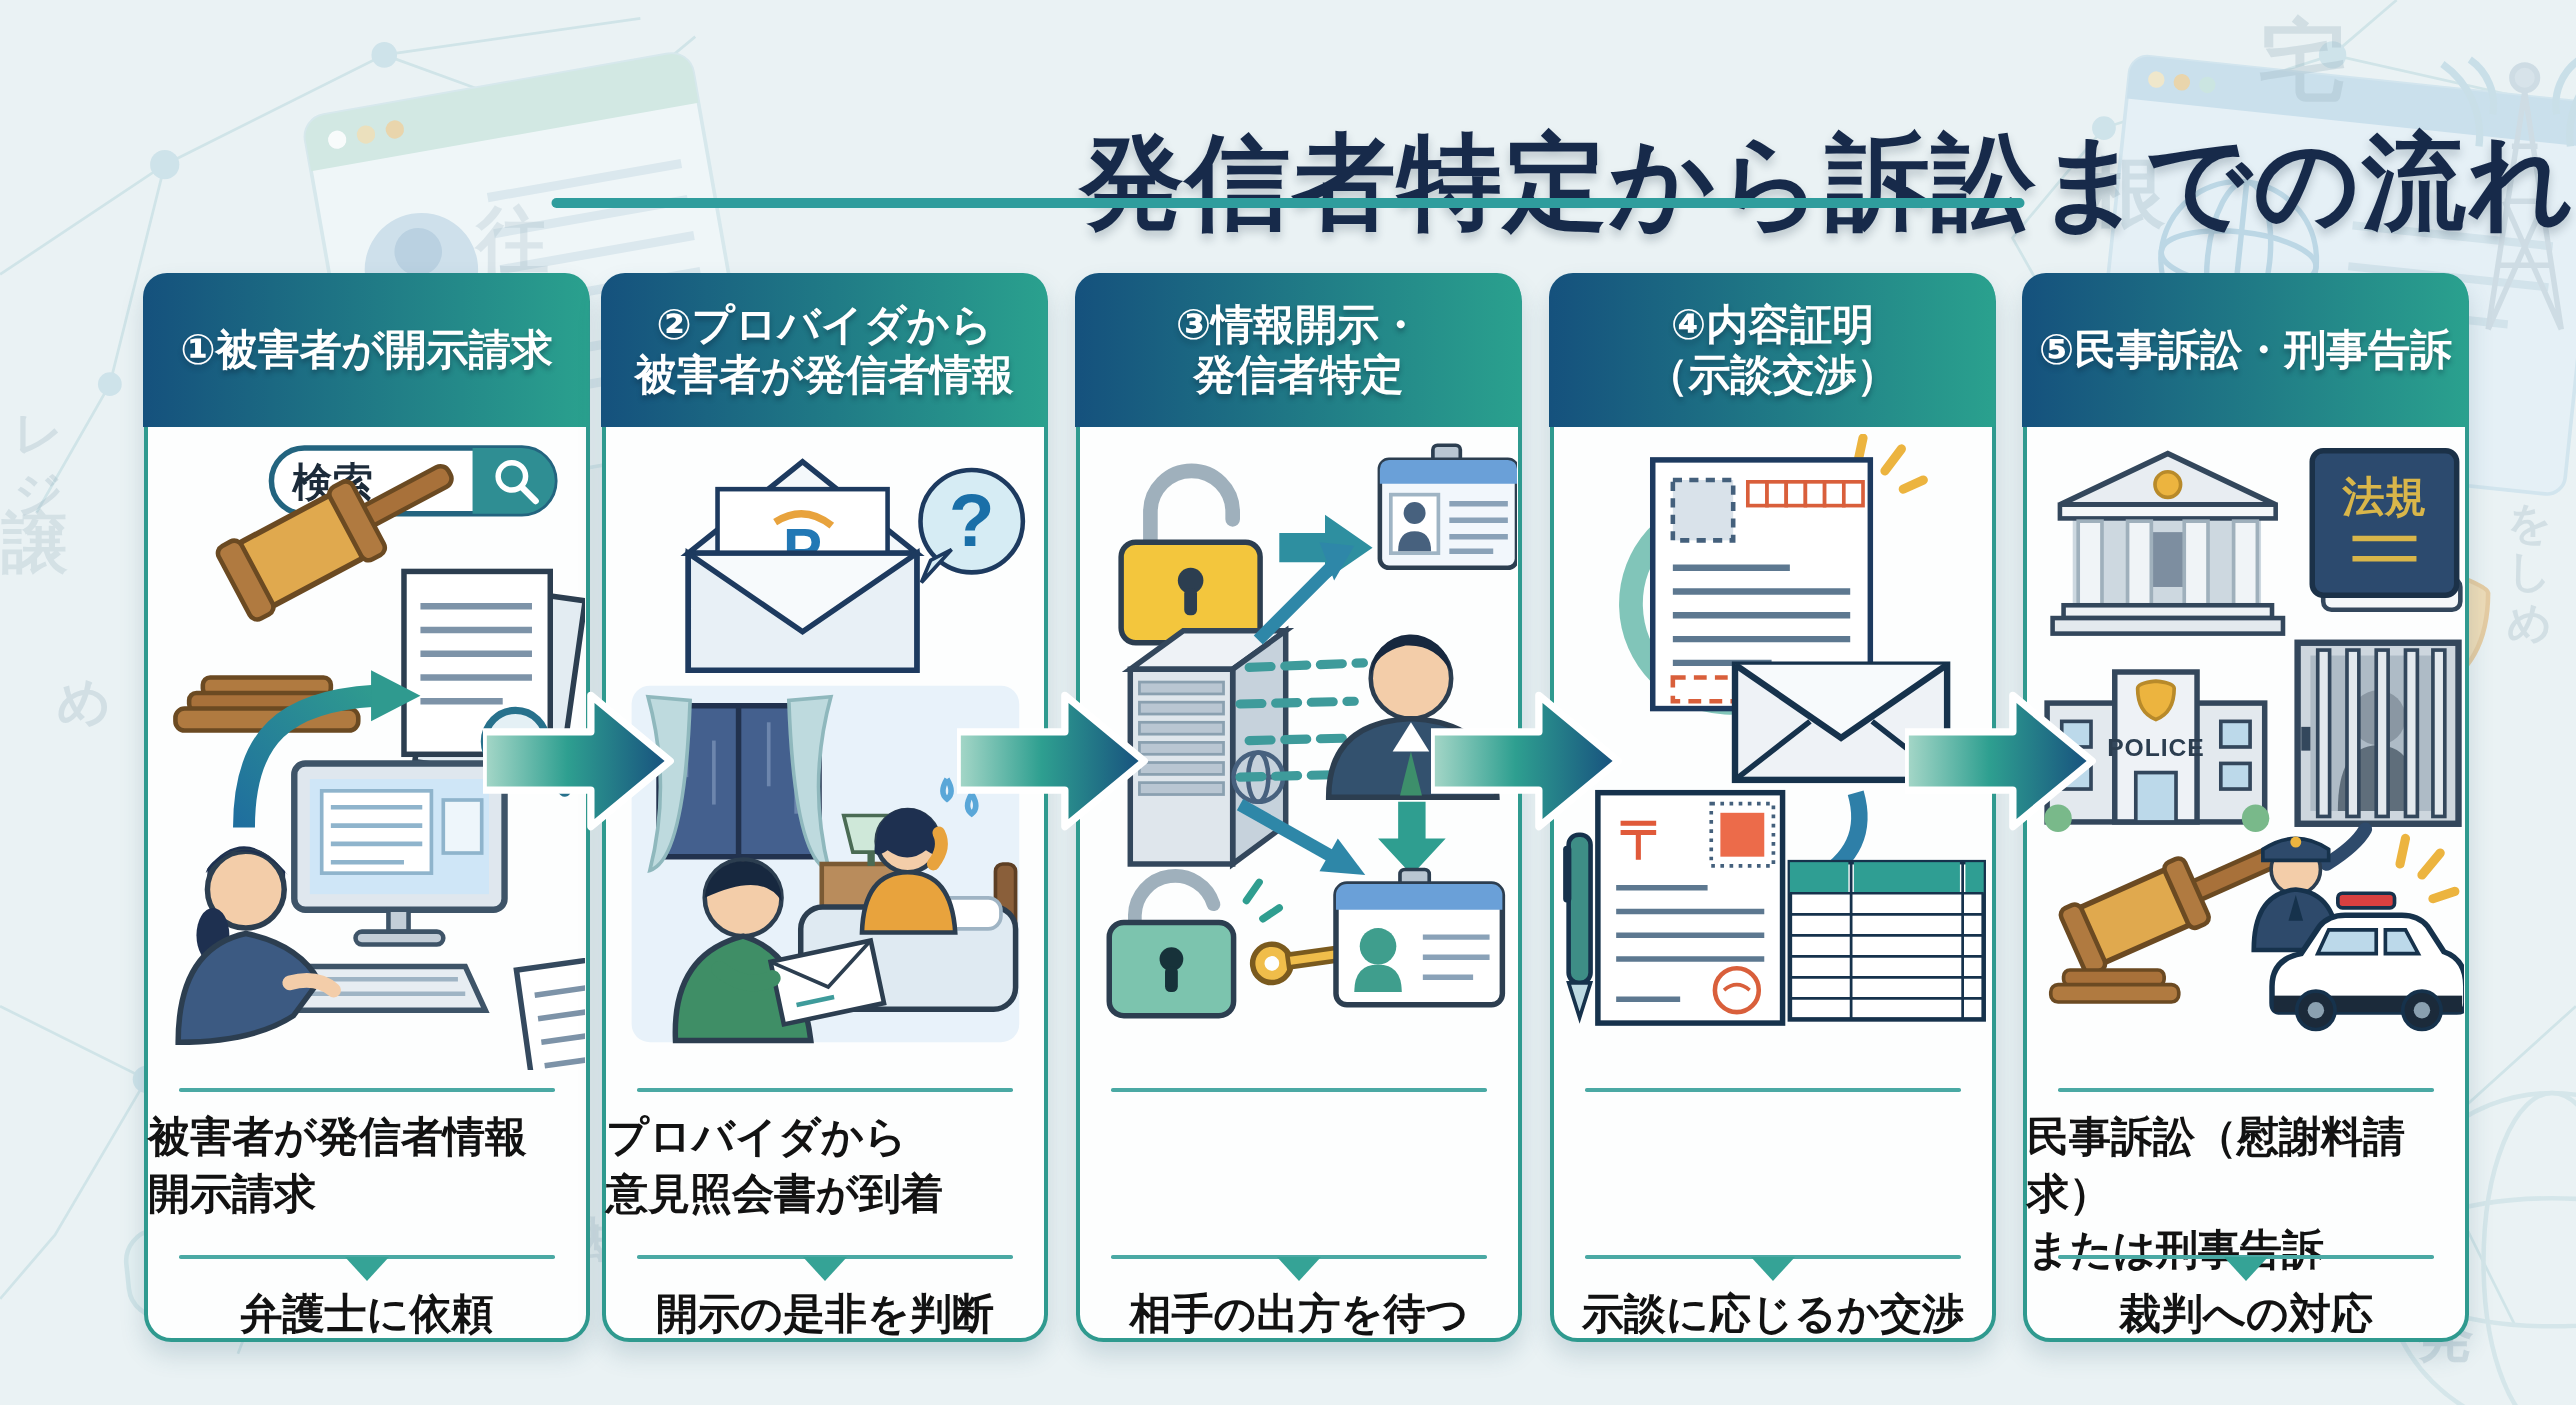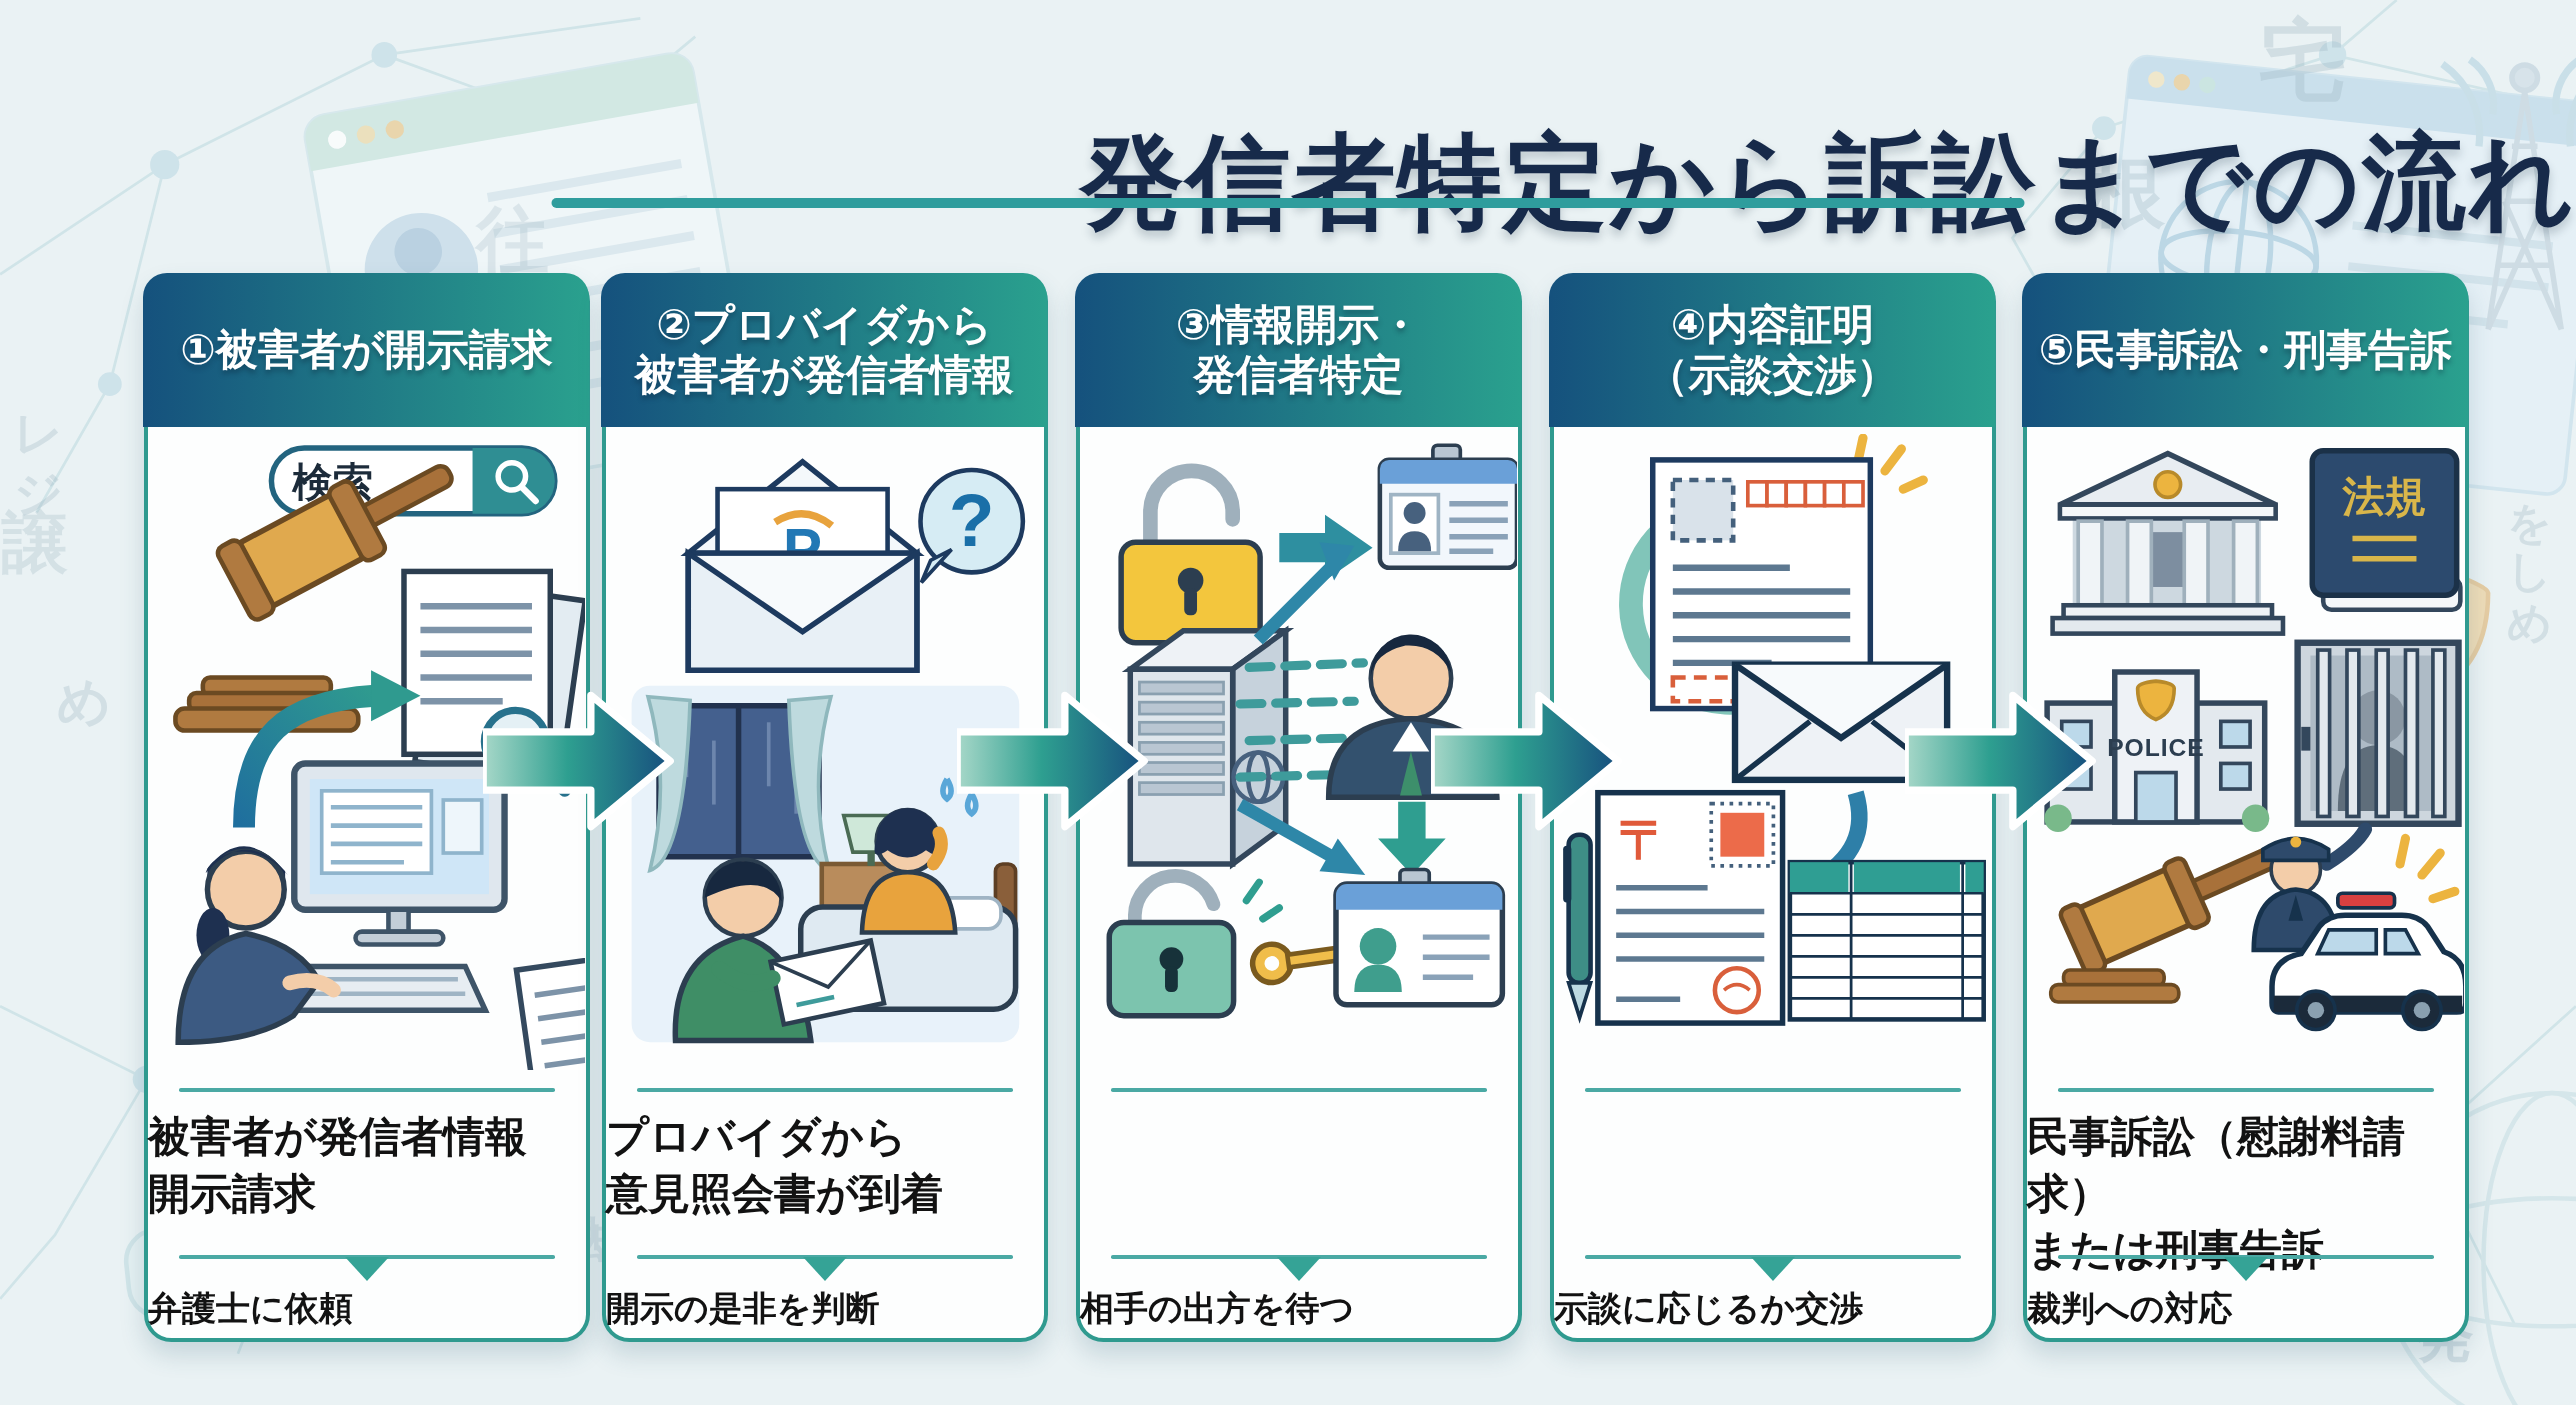--- a/index.html
+++ b/index.html
@@ -52,22 +52,22 @@
   .sep-tri{
     position:absolute;left:50%;top:979px;transform:translateX(-50%);
     width:0;height:0;border-left:22px solid transparent;border-right:22px solid transparent;
     border-top:24px solid #35a396;
   }
   .card-main{
     position:absolute;left:0;top:831px;width:100%;text-align:left;
     font-size:42px;font-weight:700;color:#121212;line-height:1.35;white-space:pre-line;
   }
   .card-sub{
-    position:absolute;left:0;top:1008px;width:100%;text-align:left;
-    font-size:34px;font-weight:700;color:#121212;
+    position:absolute;left:0;top:1008px;width:100%;text-align:center;
+    font-size:42px;font-weight:700;color:#121212;
   }
   
   .step-arrow{position:absolute;top:688px;width:192px;height:146px;z-index:4;}
   #arrow1{left:483px;} #arrow2{left:957px;} #arrow3{left:1431px;} #arrow4{left:1905px;}
 </style>
 </head>
 <body>
 
 <svg id="bg" width="2576" height="1405" viewBox="0 0 2816 1536">
   <g stroke="#c6dfe3" stroke-width="3" fill="none">

